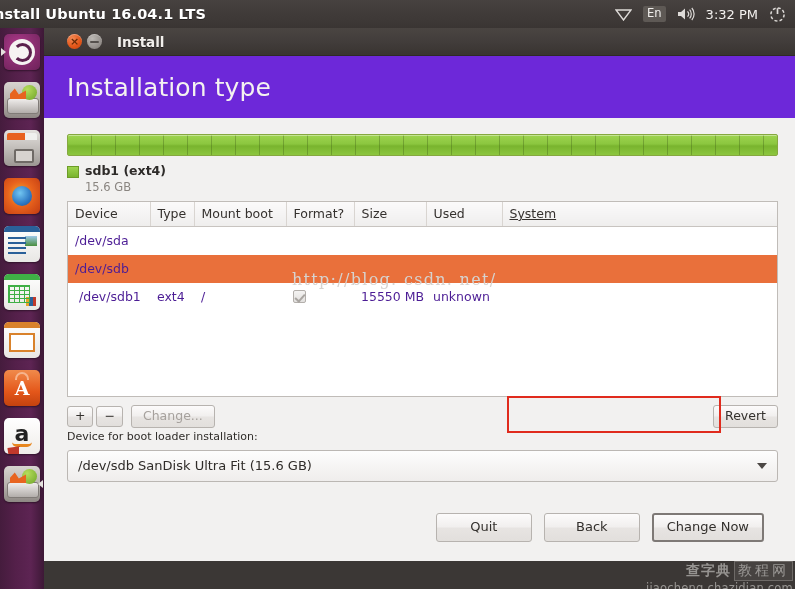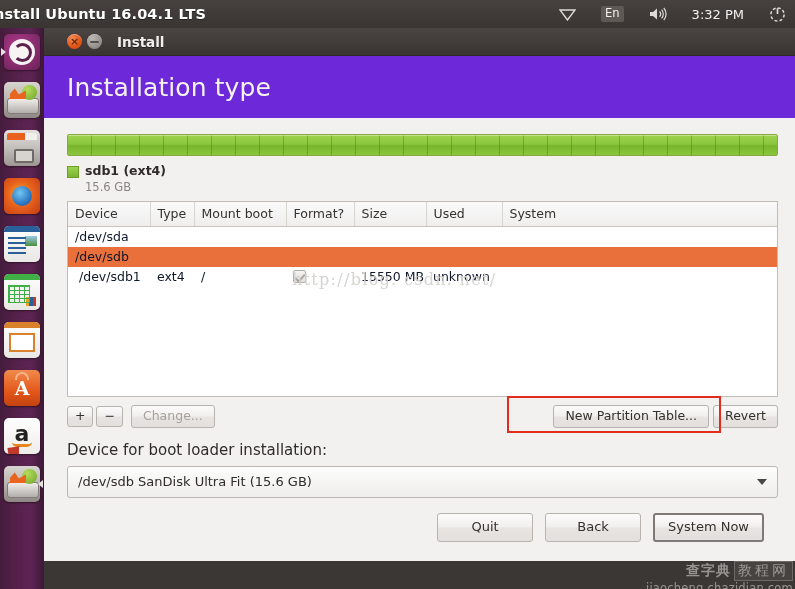--- a/index.html
+++ b/index.html
@@ -27,21 +27,21 @@
     color: #ffffff;
     font-size: 14.5px;
     font-weight: bold;
     margin-left: -6px;
     letter-spacing: 0.1px;
     text-shadow: 0 1px 0 rgba(0,0,0,.45);
     white-space: nowrap;
   }
   #panel-indicators {
     margin-left: auto;
-    display: flex; align-items: center; gap: 25px;
+    display: flex; align-items: center; gap: 11px;
     padding-right: 9px;
   }
   .ind { display: flex; align-items: center; color: #dedbd8; }
   #kbd-ind {
     background: #5e5955;
     color: #f1efed;
     font-size: 11.5px;
     padding: 1px 4px 2px 4px;
     border-radius: 2px;
     line-height: 1.1;
@@ -292,25 +292,25 @@
   table.ptable { width: 100%; border-collapse: collapse; table-layout: fixed; }
   table.ptable thead th {
     background: linear-gradient(to bottom, #fbfafa 0%, #efeeed 100%);
     border-bottom: 1px solid #c8c4c0;
     border-right: 1px solid #d9d5d1;
     font-size: 12.5px; font-weight: normal; color: #35312e;
     text-align: left;
     padding: 4px 7px 5px 7px;
     height: 25px;
   }
-  table.ptable thead th:last-child { border-right: none; }
+  table.ptable thead th:last-child { border-right: none; text-decoration: underline; }
   table.ptable tbody td {
-    font-size: 12.5px; color: #0f172a;
+    font-size: 12.5px; color: #4c1d95;
     padding: 2px 7px 3px 7px;
-    height: 20px;
+    height: 28px;
     white-space: nowrap;
     overflow: hidden;
   }
   tr.row-disk td { font-weight: normal; }
   tr.row-selected td { background: #e9703b; color: #ffffff; }
   tr.row-part td { padding-left: 11px; }
   tr.row-part td.c-dev { padding-left: 11px; }
   td.c-fmt { text-align: left; }
   .chk {
     display: inline-block; width: 13px; height: 13px;
@@ -365,22 +365,21 @@
   #newpt-highlight {
     position: absolute;
     right: 57px; top: -8px;
     width: 214px; height: 37px;
     border: 2px solid #e02b1d;
     pointer-events: none;
   }
 
   
   #bootloader-label {
-    margin-top: 11px;
-    font-size: 15px; color: #2f2c29;
+    font-size: 11px; color: #2f2c29;
   }
   #bootloader-combo {
     margin-top: 7px;
     height: 32px;
     border: 1px solid #bbb7b3;
     border-radius: 3px;
     background: linear-gradient(to bottom,#fdfdfd 0%,#f6f5f4 50%,#efedec 100%);
     display: flex; align-items: center;
     padding: 0 10px;
     position: relative;
@@ -595,37 +594,36 @@
         <div id="watermark-url">http://blog. csdn. net/</div>
       </div>
 
       <div id="part-tools">
         <div id="tool-left">
           <button class="btn small">+</button>
           <button class="btn small">−</button>
           <button class="btn disabled" id="tool-change">Change...</button>
         </div>
         <div id="tool-right">
-          <button class="btn">New Partition Table...</button>
           <button class="btn">Revert</button>
         </div>
         <div id="newpt-highlight"></div>
       </div>
 
       <div id="bootloader-label">Device for boot loader installation:</div>
 
       <div id="bootloader-combo">
         <span id="bootloader-value">/dev/sdb   SanDisk Ultra Fit (15.6 GB)</span>
         <span id="combo-arrow"></span>
       </div>
 
       <div id="action-row">
         <button class="btn action">Quit</button>
         <button class="btn action">Back</button>
-        <button class="btn action focus">System Now</button>
+        <button class="btn action focus">Change Now</button>
       </div>
 
     </div>
   </div>
 
   <div id="bottom-strip">
     <div id="wm-logo">
       <div id="wm-logo-row">
         <span id="wm-cn">查字典</span>
         <span id="wm-cn2">教程网</span>

